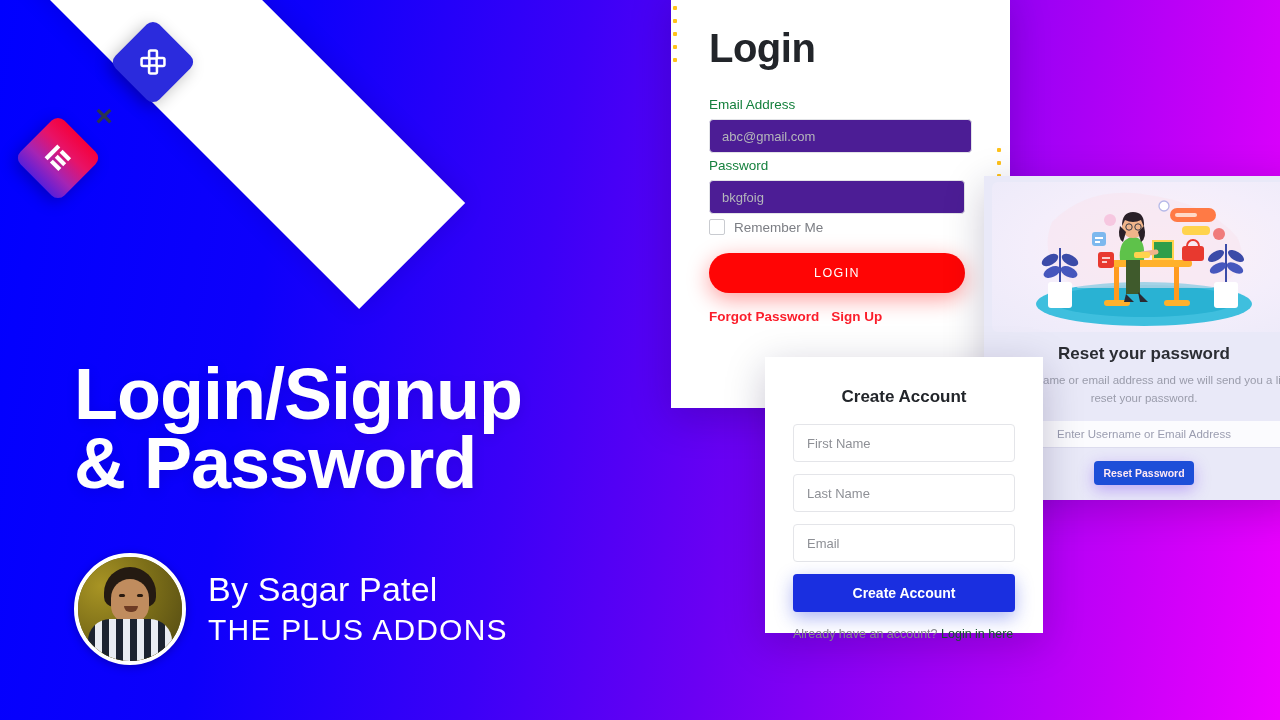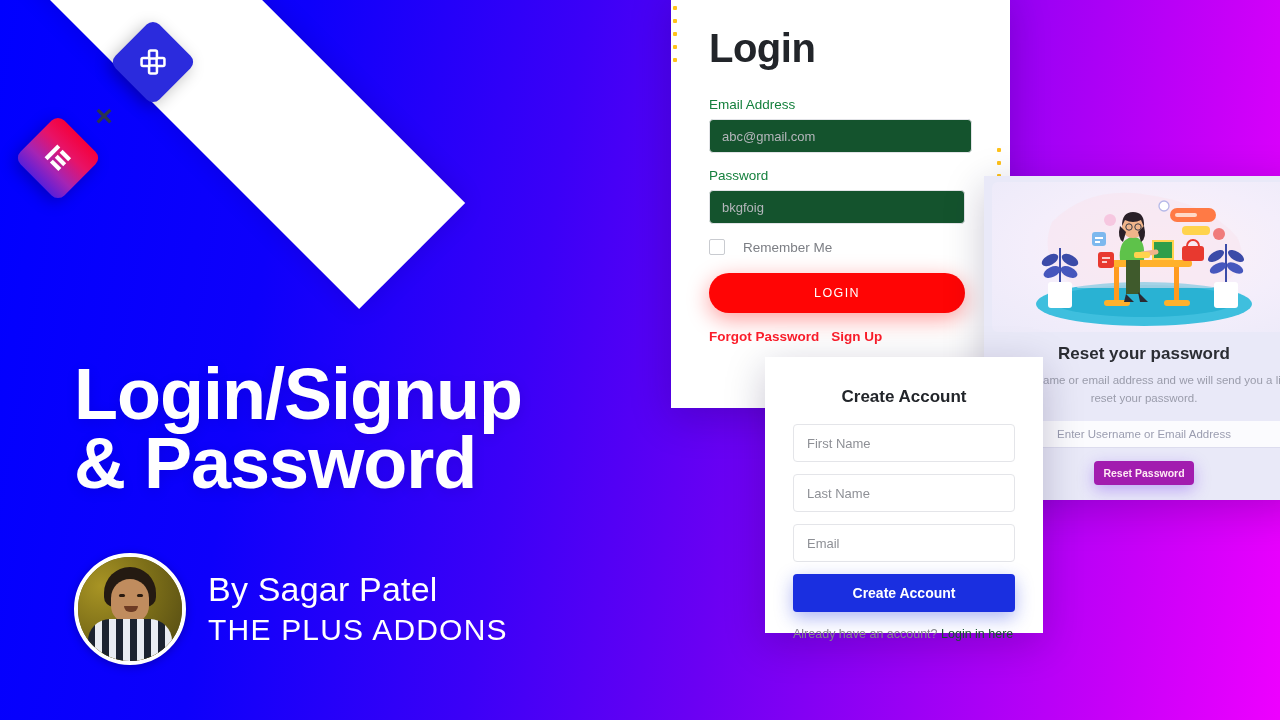--- a/index.html
+++ b/index.html
@@ -69,27 +69,27 @@
   
   .card{position:absolute;background:#ffffff;box-shadow:0 10px 38px rgba(20,0,60,.22);}
 
   
   #login-card{left:671px;top:-10px;width:339px;height:418px;}
   #login-card .inner{padding:36px 38px 0 38px;}
   #login-title{font-size:40px;font-weight:bold;color:#22252a;letter-spacing:-.5px;margin:0 0 26px 0;}
   .fld-label{font-size:13.5px;color:#15803d;margin:0 0 7px 0;}
   .fld-input{
     width:100%;box-sizing:border-box;height:30px;border:1px solid #e2e3e7;border-radius:4px;
-    padding:16px 12px;font-size:13px;color:#b4b6bb;background:#14532d;
-    display:flex;align-items:center;margin-bottom:15px;
+    padding:16px 12px;font-size:13px;color:#b4b6bb;background:#4c1d95;
+    display:flex;align-items:center;margin-bottom:5px;
   }
   .fld-input.pw{width:256px;}
   #remember-row{display:flex;align-items:center;margin:4px 0 18px 0;}
   #remember-box{width:14px;height:14px;border:1px solid #c9cbd0;border-radius:2px;background:#fff;flex:0 0 auto;}
-  #remember-label{font-size:13.5px;color:#7c7e84;margin-left:18px;}
+  #remember-label{font-size:13.5px;color:#7c7e84;margin-left:9px;}
   #login-button{
     width:256px;height:40px;border-radius:20px;background:#ff0505;
     color:#ffffff;font-size:12.5px;letter-spacing:1.4px;
     display:flex;align-items:center;justify-content:center;
     box-shadow:0 6px 22px rgba(255,10,10,.40);
   }
   #login-links{margin-top:16px;font-size:13.5px;font-weight:bold;color:#fb1d2a;}
   #login-links span{margin-right:12px;}
   .dotcol{position:absolute;width:5px;}
   .dotcol i{display:block;width:4px;height:4px;background:#ffc21a;border-radius:1px;margin-bottom:9px;}
@@ -118,21 +118,21 @@
   #reset-card{left:984px;top:176px;width:320px;height:324px;background:#e9e9f8;overflow:hidden;}
   #reset-illus{position:relative;height:150px;margin:6px 8px 0 8px;border-radius:6px;
      background:radial-gradient(ellipse at 55% 45%, #fdf1f6 0%, #f4eefb 55%, #eceaf9 100%);overflow:hidden;}
   #reset-title{text-align:center;font-size:17px;font-weight:bold;color:#2b2d33;margin:12px 0 8px 0;}
   #reset-desc{text-align:center;font-size:11.5px;color:#9a9cab;line-height:1.55;padding:0 14px;margin:0;}
   #reset-input{
     margin:13px 10px 0 10px;height:26px;border-bottom:1px solid #dcdcee;background:#fbfbfe;
     display:flex;align-items:center;justify-content:center;font-size:11.5px;color:#9b9db0;
   }
   #reset-button{
-    margin:13px auto 0 auto;width:100px;height:24px;border-radius:4px;background:#a21caf;
+    margin:13px auto 0 auto;width:100px;height:24px;border-radius:4px;background:#1d4ed8;
     color:#ffe9f4;font-size:10.5px;font-weight:bold;
     display:flex;align-items:center;justify-content:center;
     box-shadow:0 5px 16px rgba(108,43,240,.35);
   }
 </style>
 </head>
 <body>
 
 <div id="stage">
 

